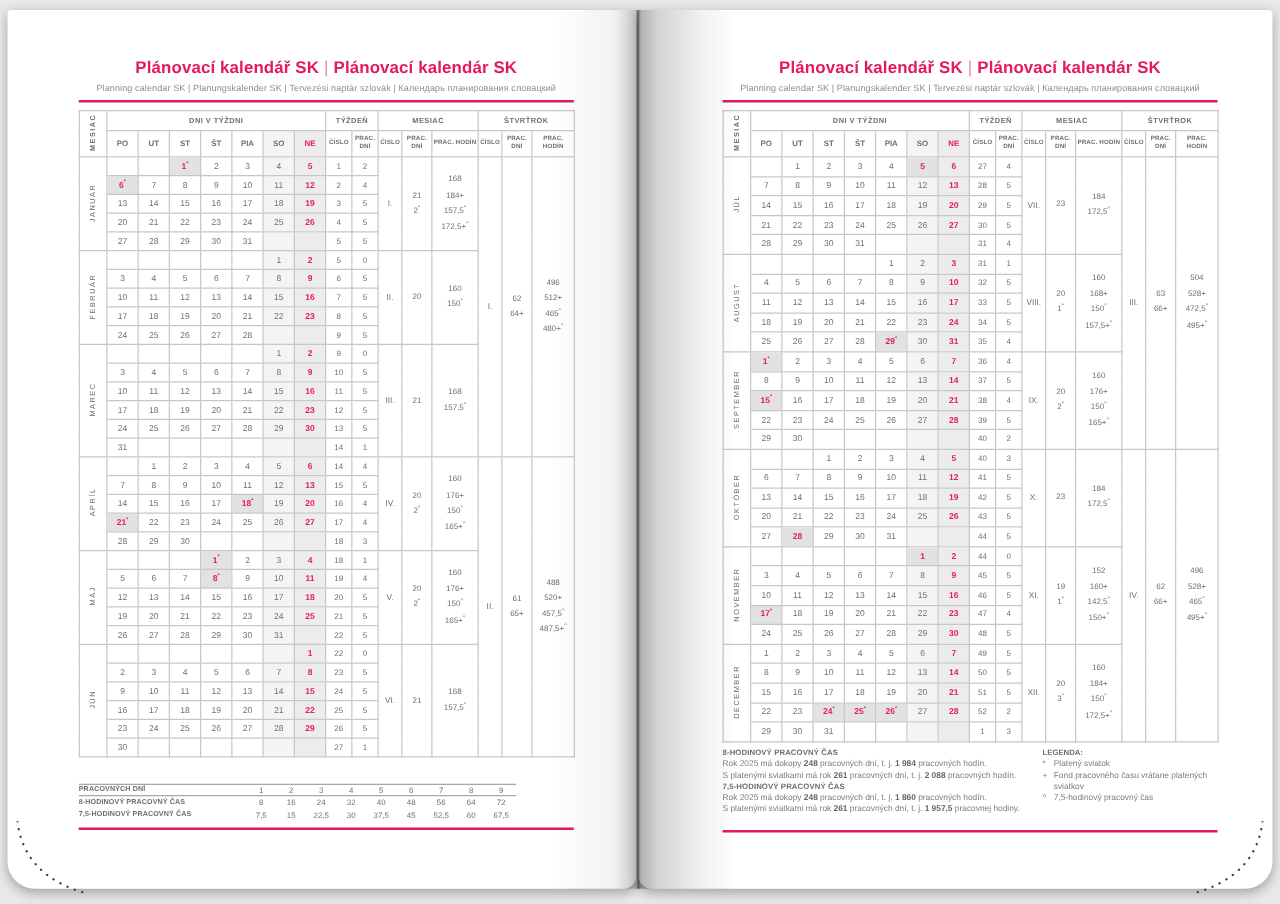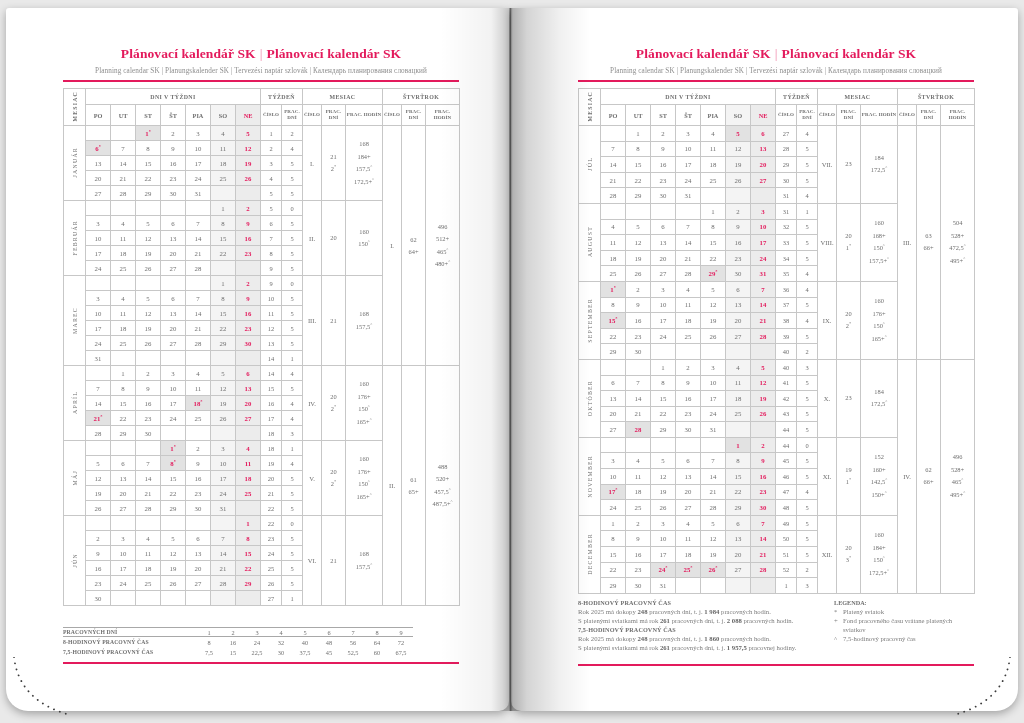--- a/index.html
+++ b/index.html
@@ -1,20 +1,20 @@
 <!DOCTYPE html>
 <html style="--accent: #e31a5c;"><head>
 <meta charset="utf-8">
 <style>
   :root{ --accent:#e31a5c; --ink:#6f6f6f; --line:#c7c7c7; }
   *{ margin:0; padding:0; box-sizing:border-box; }
   body{ font-family:"Liberation Sans", sans-serif; background:#dedede; }
   .stage{ position:relative; width:1024px; height:723px; background:#e9e9e9; overflow:hidden; }
 
-  .page{ position:absolute; top:8px; height:703px; background:#fff;font-family:Liberation Serif, serif; }
+  .page{ position:absolute; top:8px; height:703px; background:#fff; }
   .page-left{ left:6px;  width:503px; border-radius:3px 0 10px 22px; box-shadow:0 3px 9px rgba(0,0,0,.3); }
   .page-right{ left:511px; width:507px; border-radius:0 3px 22px 10px; box-shadow:0 3px 9px rgba(0,0,0,.3); }
   .gutter{ position:absolute; top:8px; left:440px; width:150px; height:703px; pointer-events:none;
     background:linear-gradient(to right, rgba(0,0,0,0) 0%, rgba(0,0,0,.05) 34%, rgba(0,0,0,.22) 46%,
       rgba(0,0,0,.55) 47%, rgba(0,0,0,.30) 48.5%, rgba(0,0,0,.17) 58%, rgba(0,0,0,.06) 80%, rgba(0,0,0,0) 100%); }
 
   .head{ position:absolute; top:38px; width:396px; text-align:center; }
   .page-left .head{ left:57px; } .page-right .head{ left:67px; }
   .title{ font-size:13.5px; font-weight:bold; color:var(--accent); letter-spacing:.1px; }
   .tsep{ font-weight:normal; opacity:.55; padding:0 4px; }

